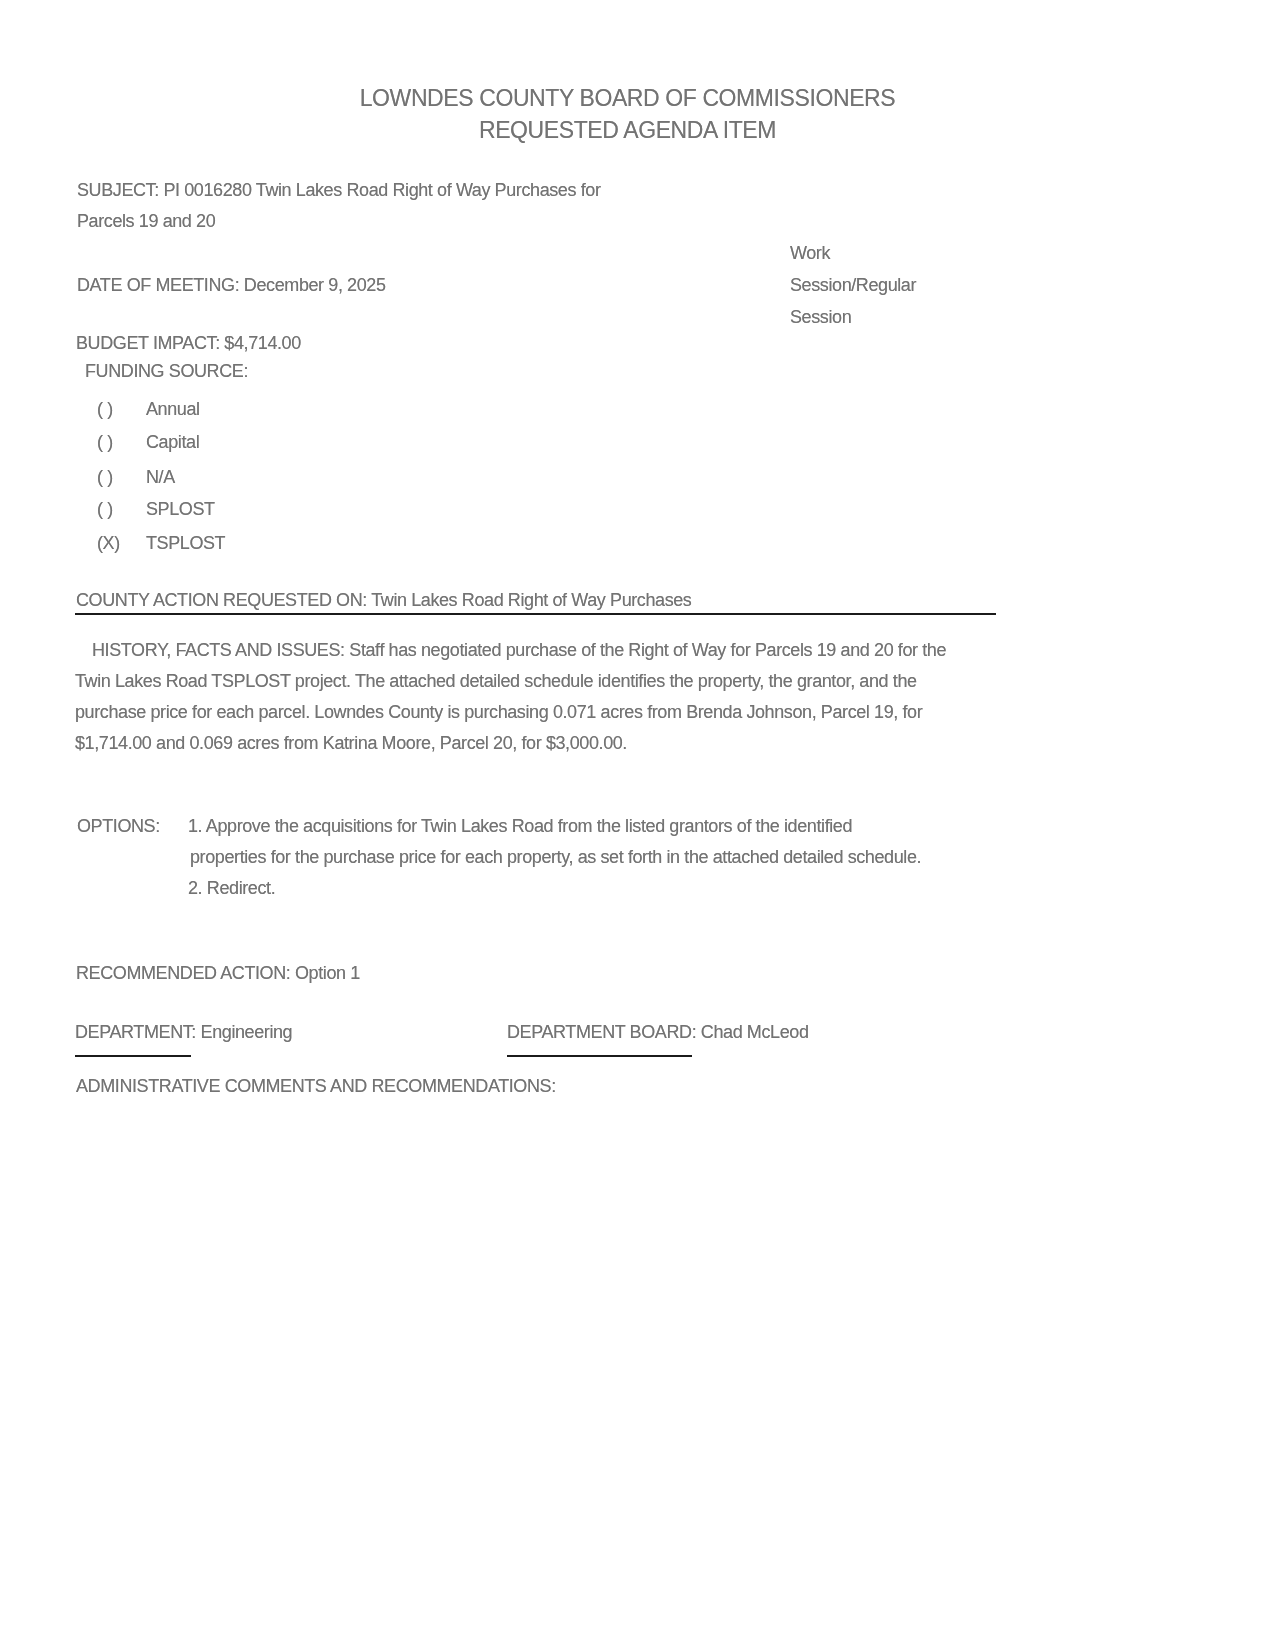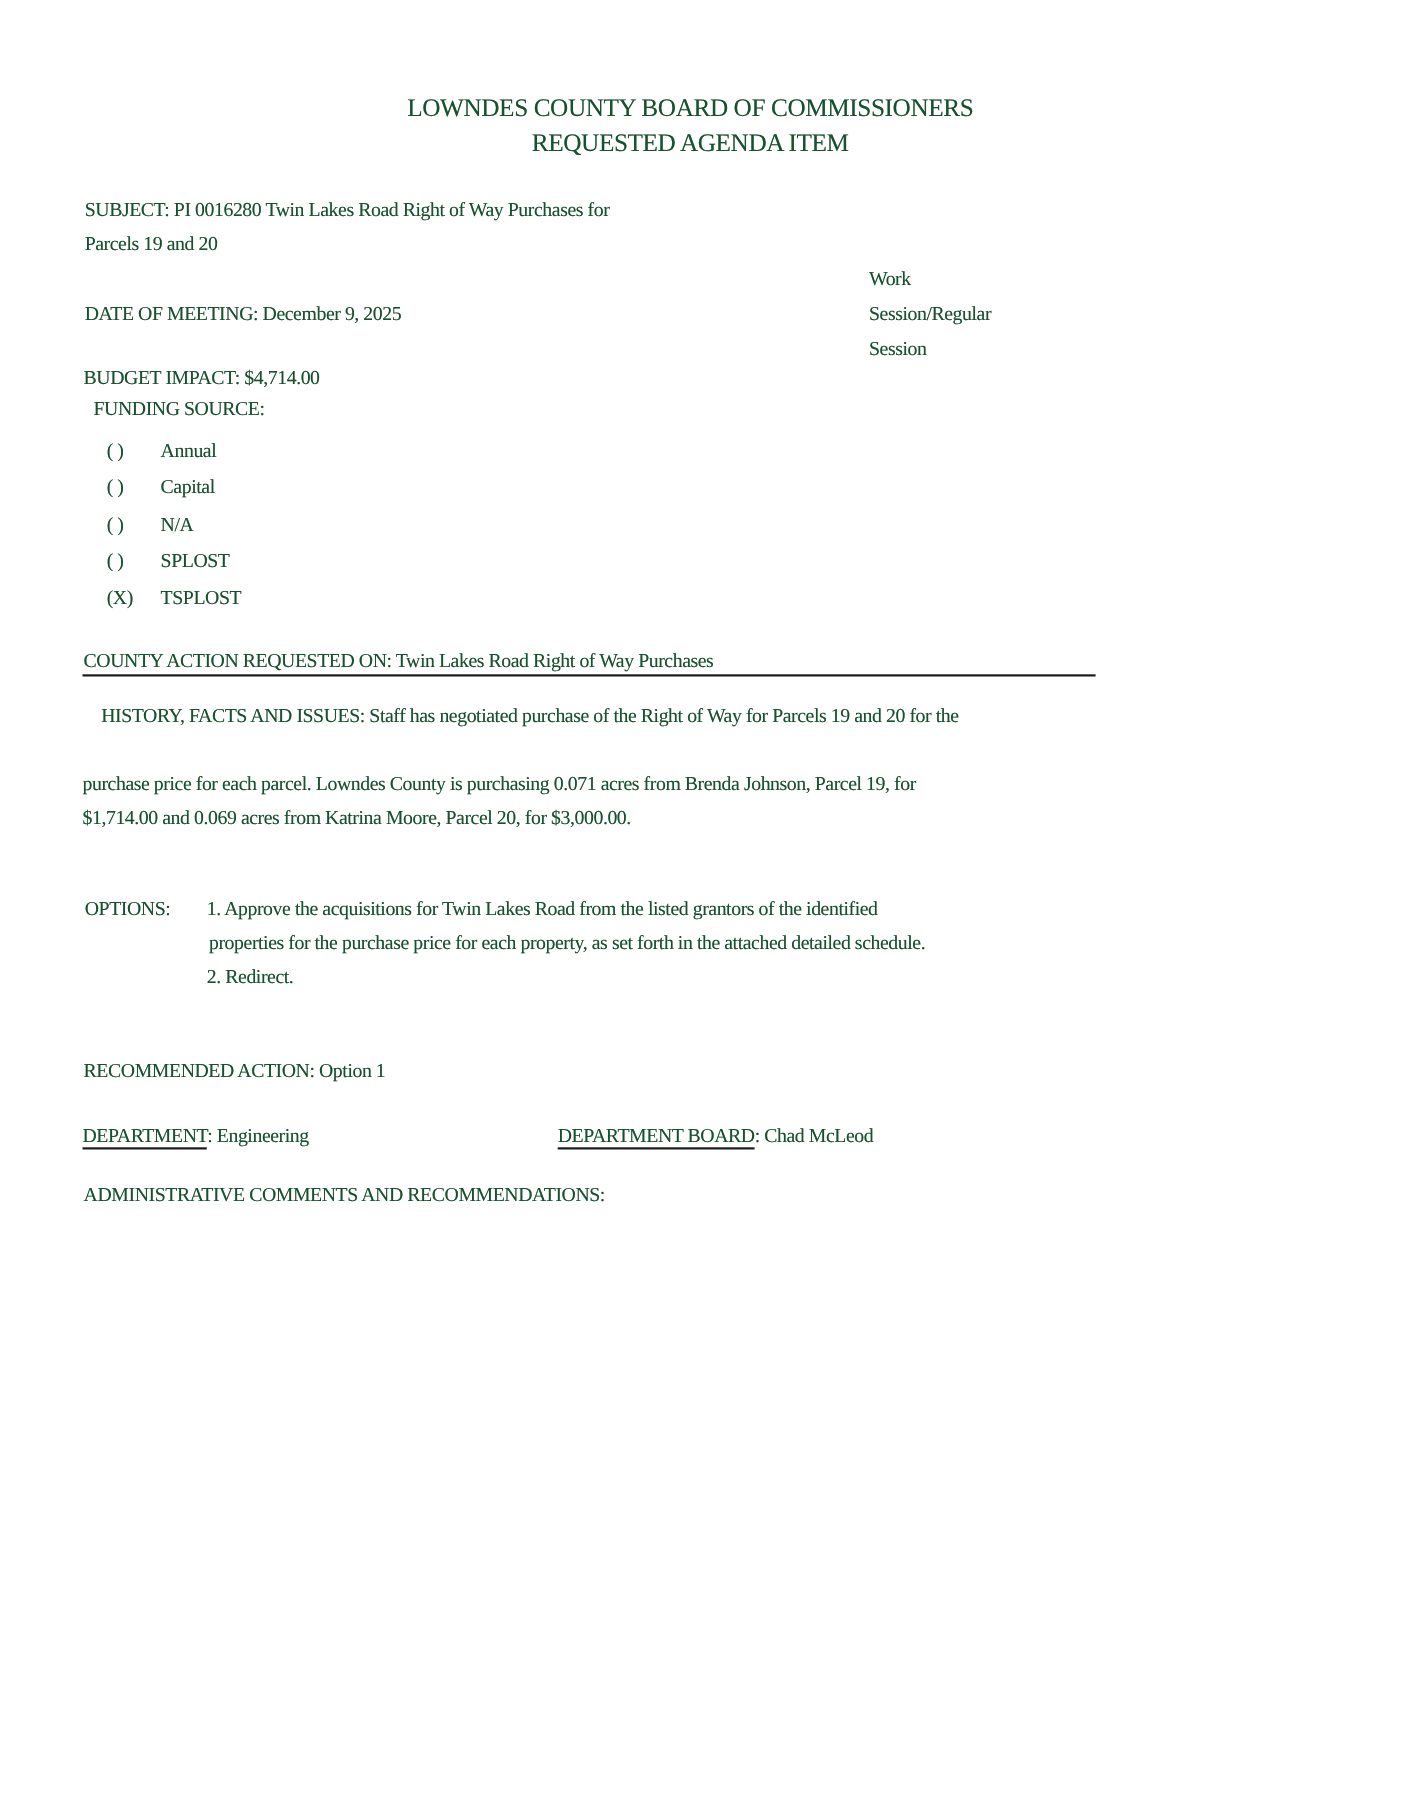--- a/index.html
+++ b/index.html
@@ -1,22 +1,22 @@
 <!DOCTYPE html>
 <html><head>
 <meta charset="utf-8">
 <style>
   html, body { margin: 0; padding: 0; background: #ffffff; }
   .page {
     position: relative;
     width: 1052px;
     height: 1650px;
     background: #ffffff;
-    font-family: Liberation Serif, serif;
-    color: #14532d;
+    font-family: Liberation Sans, sans-serif;
+    color: #737373;
     letter-spacing: -0.4px;
     text-shadow: 0 0 0.5px rgba(0,0,0,0.35);
   }
   .line {
     position: absolute;
     line-height: 30px;
     font-size: 18px;
     white-space: nowrap;
   }
   .title-line {
@@ -25,21 +25,21 @@
     text-align: center;
     font-size: 23px;
   }
   .mark {
     display: inline-block;
     width: 49px;
     white-space: pre;
   }
   .ul {
     border-bottom: 2px solid #1b1b1b;
-    padding-bottom: 1px;
+    padding-bottom: 13px;
   }
   .rule {
     position: absolute;
     left: 75px;
     width: 921px;
     border-top: 2px solid #1b1b1b;
     height: 0;
   }
 </style>
 </head>
@@ -75,20 +75,21 @@
     <span class="mark">( )</span><span>SPLOST</span>
   </div>
   <div class="line" style="left:97px; top:528px">
     <span class="mark">(X)</span><span>TSPLOST</span>
   </div>
 
   <div class="line" style="left:76px; top:585px">COUNTY ACTION REQUESTED ON: Twin Lakes Road Right of Way Purchases</div>
   <div class="rule" style="top:613px"></div>
 
   <div class="line" style="left:92px; top:635px">HISTORY, FACTS AND ISSUES: Staff has negotiated purchase of the Right of Way for Parcels 19 and 20 for the</div>
+  <div class="line" style="left:75px; top:666px">Twin Lakes Road TSPLOST project. The attached detailed schedule identifies the property, the grantor, and the</div>
   <div class="line" style="left:75px; top:697px">purchase price for each parcel. Lowndes County is purchasing 0.071 acres from Brenda Johnson, Parcel 19, for</div>
   <div class="line" style="left:75px; top:728px">$1,714.00 and 0.069 acres from Katrina Moore, Parcel 20, for $3,000.00.</div>
 
   <div class="line" style="left:77px;  top:811px">OPTIONS:</div>
   <div class="line" style="left:188px; top:811px">1. Approve the acquisitions for Twin Lakes Road from the listed grantors of the identified</div>
   <div class="line" style="left:190px; top:842px">properties for the purchase price for each property, as set forth in the attached detailed schedule.</div>
   <div class="line" style="left:188px; top:873px">2. Redirect.</div>
 
   <div class="line" style="left:76px; top:958px">RECOMMENDED ACTION: Option 1</div>
 

